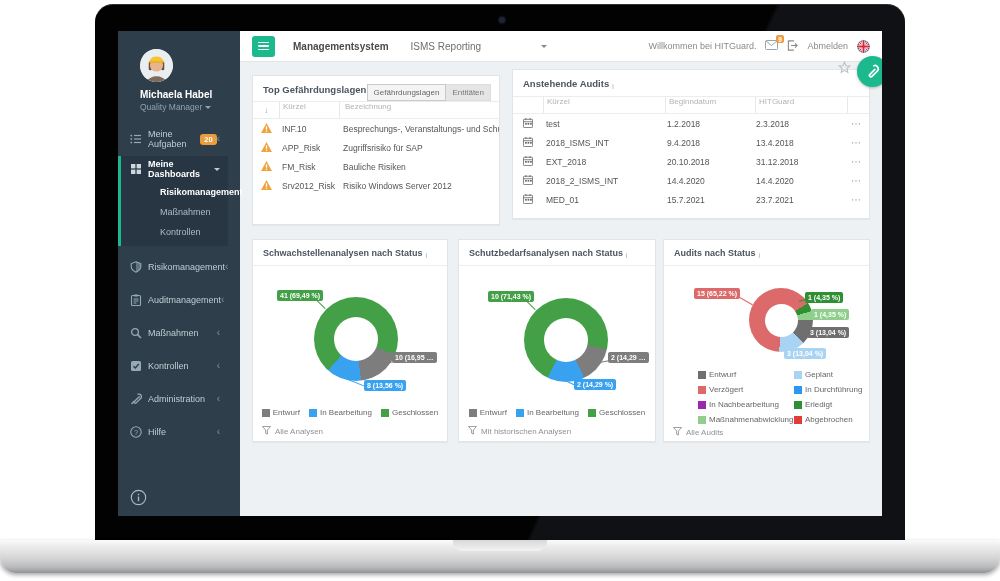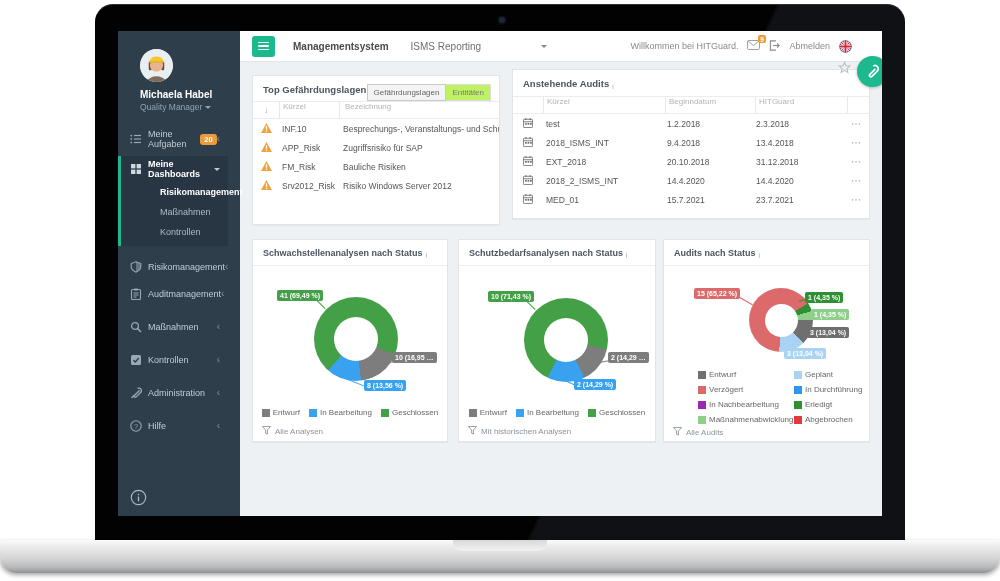--- a/index.html
+++ b/index.html
@@ -39,34 +39,34 @@
   .dsub.active{color:#fff;font-weight:bold;}
   .info-btn{position:absolute;left:12px;top:458px;width:17px;height:17px;cursor:pointer;}
 
   
   .topbar{position:absolute;left:122px;top:0;width:642px;height:30px;background:#fff;border-bottom:1px solid #e3e6e9;display:flex;align-items:center;}
   .burger{width:23px;height:21px;margin-left:12px;border-radius:3px;background:#1cb98f;display:flex;flex-direction:column;justify-content:center;align-items:center;gap:2px;cursor:pointer;}
   .burger i{display:block;width:11px;height:1.6px;background:#fff;border-radius:1px;}
   .tb-title{margin-left:18px;font-size:10px;font-weight:bold;color:#4a4a4a;}
   .tb-select{margin-left:22px;font-size:10px;color:#6e6e6e;display:flex;align-items:center;cursor:pointer;}
   .tb-select .tri-down{border-top-color:#888;margin-left:60px;}
-  .tb-right{margin-left:auto;display:flex;align-items:center;gap:9px;padding-right:30px;font-size:9px;color:#8a8a8a;}
+  .tb-right{margin-left:auto;display:flex;align-items:center;gap:9px;padding-right:12px;font-size:9px;color:#8a8a8a;}
   .mail-wrap{position:relative;cursor:pointer;}
   .mail-badge{position:absolute;right:-6px;top:-5px;background:#eb9d3d;color:#fff;font-size:6.5px;font-weight:bold;border-radius:2px;padding:0.5px 2.5px;}
   .flag{width:13px;height:13px;border-radius:50%;overflow:hidden;cursor:pointer;}
 
   
   .panel{position:absolute;background:#fff;border:1px solid #e2e5e8;box-shadow:0 1px 1px rgba(0,0,0,.04);box-sizing:border-box;}
   .p-title{font-size:9.5px;font-weight:bold;color:#4a5560;padding:8px 10px 6px 10px;}
   .sub-i{font-size:6.5px;color:#9aa4ad;vertical-align:-2px;margin-left:3px;font-weight:normal;}
   #risk-panel{left:134px;top:44px;width:248px;height:150px;}
   #audit-panel{left:394px;top:38px;width:358px;height:150px;}
   .tabs{position:absolute;right:8px;top:8px;display:flex;}
   .tab{font-size:8px;color:#666;border:1px solid #c9c9c9;background:#f4f4f4;padding:3px 6px;cursor:pointer;}
-  .tab.alt{border-left:none;background:#bef264;color:#777;border-color:#ddd;}
+  .tab.alt{border-left:none;background:#e5e5e5;color:#777;border-color:#ddd;}
 
   .thead{display:flex;align-items:center;height:16px;border-top:1px solid #ececec;border-bottom:1px solid #ececec;font-size:8px;color:#b3b3b3;}
   .thead .sep{border-left:1px solid #e8e8e8;height:16px;}
   .trow{display:flex;align-items:center;height:19px;font-size:8.5px;color:#555;}
   .cell{white-space:nowrap;overflow:hidden;}
   
   .rc0{flex:0 0 26px;text-align:center;}
   .rc1{flex:0 0 56px;padding-left:3px;}
   .rc2{flex:1 1 auto;padding-left:5px;padding-right:4px;}
   
@@ -162,21 +162,21 @@
 
           <div id="side-nav-items">
               <div class="sitem" style="margin-top:8px">
       <span class="ic"><svg width="12" height="12" viewBox="0 0 12 12">
                     <path d="M6 0.8 L10.8 2.6 V5.8 C10.8 8.8 6 11.2 6 11.2 C6 11.2 1.2 8.8 1.2 5.8 V2.6 Z" fill="none" stroke="#96a9b5" stroke-width="1.1"></path>
                     <path d="M6 0.8 L10.8 2.6 V5.8 C10.8 8.8 6 11.2 6 11.2 V0.8 Z" fill="#96a9b5" opacity="0.5"></path>
                   </svg></span>
       <span>Risikomanagement</span>
       <span class="chev">‹</span>
     </div>
-              <div class="sitem" style="margin-top:1px">
+              <div class="sitem" style="margin-top:7px">
       <span class="ic"><svg width="12" height="12" viewBox="0 0 12 12">
                     <rect x="1.5" y="1.5" width="9" height="10" rx="1" fill="none" stroke="#96a9b5" stroke-width="1.1"></rect>
                     <rect x="4" y="0.4" width="4" height="2.2" rx="0.6" fill="#96a9b5"></rect>
                     <line x1="3.5" y1="5" x2="8.5" y2="5" stroke="#96a9b5"></line>
                     <line x1="3.5" y1="7" x2="8.5" y2="7" stroke="#96a9b5"></line>
                     <line x1="3.5" y1="9" x2="6.5" y2="9" stroke="#96a9b5"></line>
                   </svg></span>
       <span>Auditmanagement</span>
       <span class="chev">‹</span>
     </div>

